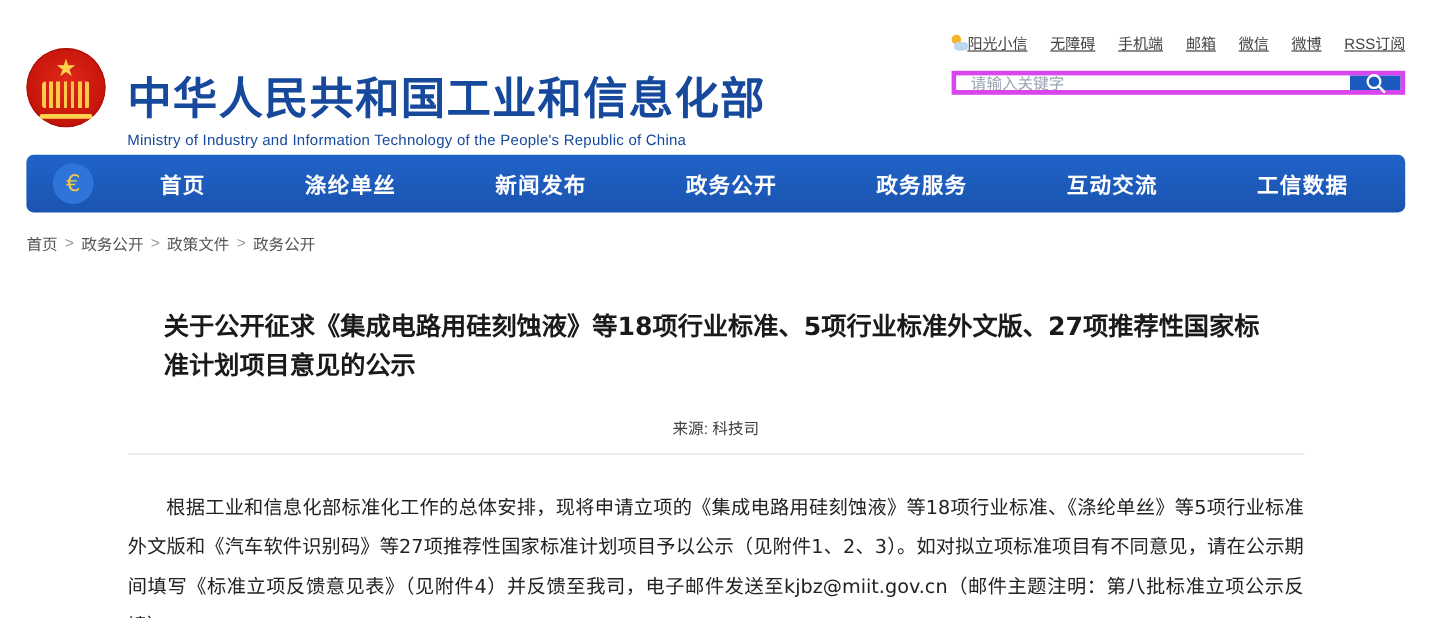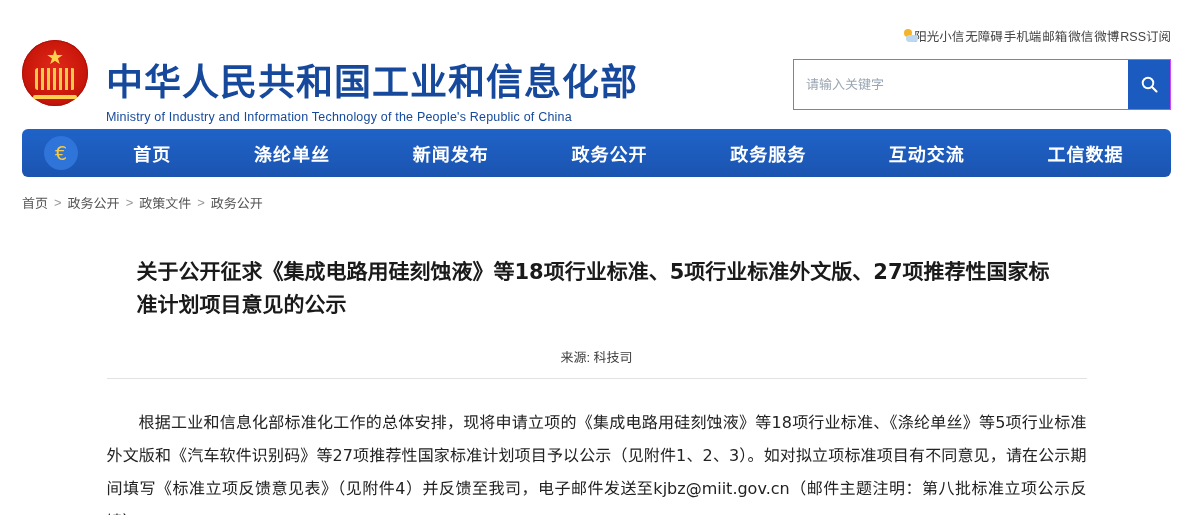--- a/index.html
+++ b/index.html
@@ -91,24 +91,25 @@
   .header-right {
     margin-left: auto;
     padding: 26px 22px 0 0;
     width: 400px;
     box-sizing: border-box;
   }
   .toplinks {
     display: flex;
     align-items: center;
     justify-content: flex-end;
-    gap: 1px;
+    gap: 19px;
     font-size: 12.5px;
     color: #444;
     white-space: nowrap;
+    text-decoration: underline;
   }
   .toplinks a {
     color: #444;
     text-decoration: none;
   }
   .sun-icon {
     width: 15px;
     height: 13px;
     position: relative;
     display: inline-block;
@@ -128,22 +129,22 @@
     left: 0px;
     top: 0px;
     width: 8px;
     height: 8px;
     background: #f5b329;
     border-radius: 50%;
   }
   .searchbar {
     margin-top: 14px;
     display: flex;
-    height: 51px;
-    border: 1px solid #d946ef;
+    height: 20px;
+    border: 4px solid #d946ef;
     box-sizing: border-box;
   }
   .searchbar input {
     flex: 1;
     border: 0;
     outline: none;
     padding: 0 12px;
     font-size: 13px;
     color: #666;
     font-family: "Liberation Sans", sans-serif;

